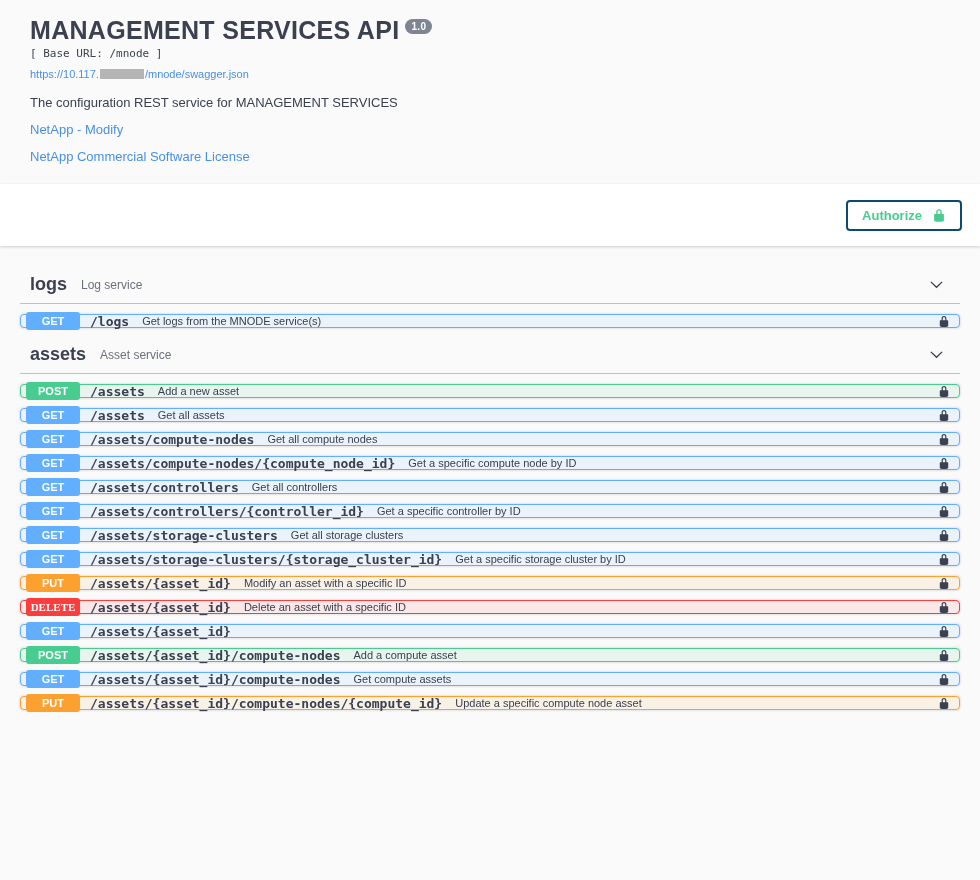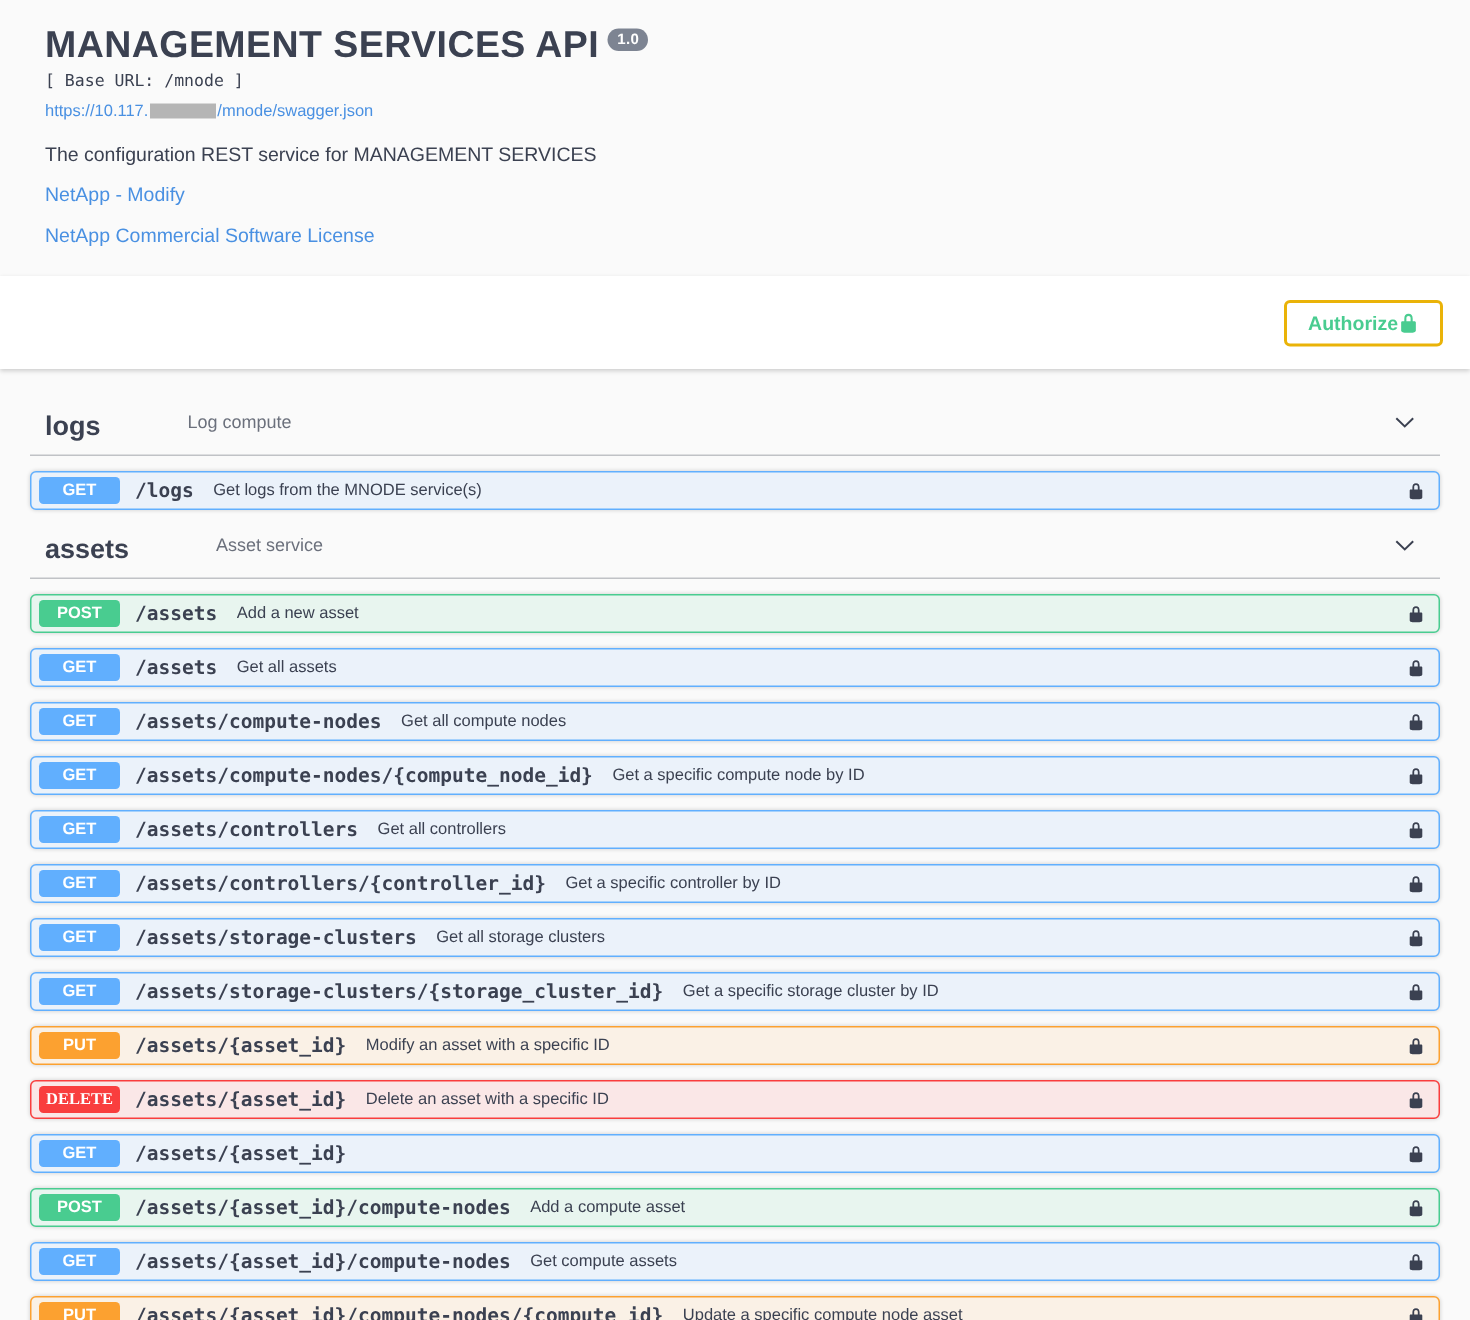--- a/index.html
+++ b/index.html
@@ -40,46 +40,45 @@
 
   
   .scheme-bar {
     background: #fff;
     height: 62px; margin-top: 12px;
     box-shadow: 0 1px 3px rgba(0,0,0,.18);
     display: flex; align-items: center; justify-content: flex-end;
     padding: 0 18px;
   }
   .auth-btn {
-    display: flex; align-items: center; 
+    display: flex; align-items: center; gap: 10px;
     background: transparent;
-    border: 2px solid #eab308; border-radius: 4px;
+    border: 2px solid #0c4a6e; border-radius: 4px;
     color: #49cc90; font-weight: bold; font-size: 13px;
     padding: 5px 14px; cursor: pointer;
     font-family: "Liberation Sans", sans-serif;
   }
 
   
   .operations { padding: 14px 20px 0; }
   .opblock-tag {
-    display: flex; align-items: flex-start;
+    display: flex; align-items: center;
     padding: 6px 10px 8px;
     border-bottom: 1px solid rgba(59,65,81,.3);
     margin-top: 8px;
     cursor: pointer;
-    gap: 44px;
   }
   .tag-name { font-size: 18px; font-weight: bold; color: #3b4151; margin: 0 14px 0 0; }
   .tag-desc { font-size: 12px; color: rgba(59,65,81,.75); flex: 1; }
   .chevron { display: flex; align-items: center; margin-right: 6px; }
 
   .ops { padding-top: 10px; }
   .opblock {
     display: flex; align-items: center;
-    height: 26px; margin-bottom: 10px;
+    height: 14px; margin-bottom: 10px;
     border: 1px solid; border-radius: 4px;
     padding: 0 9px 0 5px;
     box-shadow: 0 0 3px rgba(0,0,0,.19);
     cursor: pointer;
   }
   .method-badge {
     width: 54px; text-align: center;
     font-size: 11px; font-weight: bold; color: #fff;
     border-radius: 3px; padding: 3px 0;
     font-family: "Liberation Sans", sans-serif;
@@ -125,21 +124,21 @@
           <path d="M15.8 8H14V5.6C14 2.703 12.665 1 10 1 7.334 1 6 2.703 6 5.6V8H4c-.553 0-1 .646-1 1.199V17c0 .549.428 1.139.951 1.307l1.197.387C5.672 18.861 6.55 19 7.1 19h5.8c.549 0 1.428-.139 1.951-.307l1.196-.387c.524-.167.953-.757.953-1.306V9.199C17 8.646 16.352 8 15.8 8zM12 8H8V5.199C8 3.754 8.797 3 10 3c1.203 0 2 .754 2 2.199V8z"></path>
         </svg>
     </span>
   </button>
 </div>
 
 <div class="operations">
   <section>
     <div class="opblock-tag">
       <h3 class="tag-name">logs</h3>
-      <span class="tag-desc">Log compute</span>
+      <span class="tag-desc">Log service</span>
       <span class="chevron">
         <svg width="15" height="15" viewBox="0 0 16 16">
             <path d="M2 5.2 L8 11 L14 5.2" fill="none" stroke="#3b4151" stroke-width="1.4"></path>
           </svg>
       </span>
     </div>
     <div class="ops">
   <div class="opblock get">
     <span class="method-badge">GET</span>
     <span class="op-path">/logs</span>

